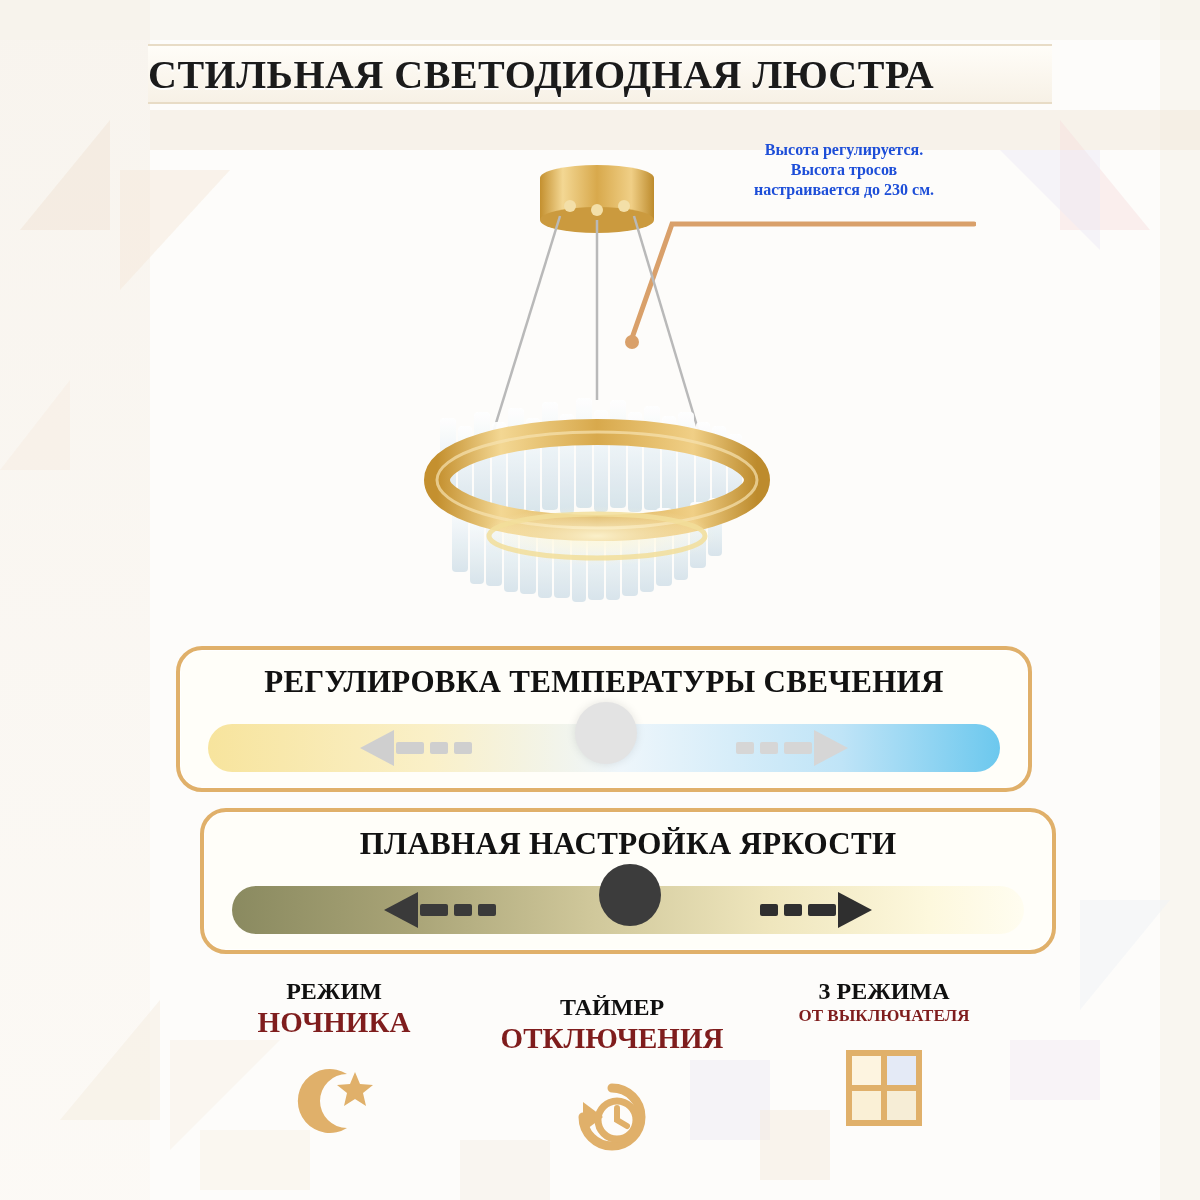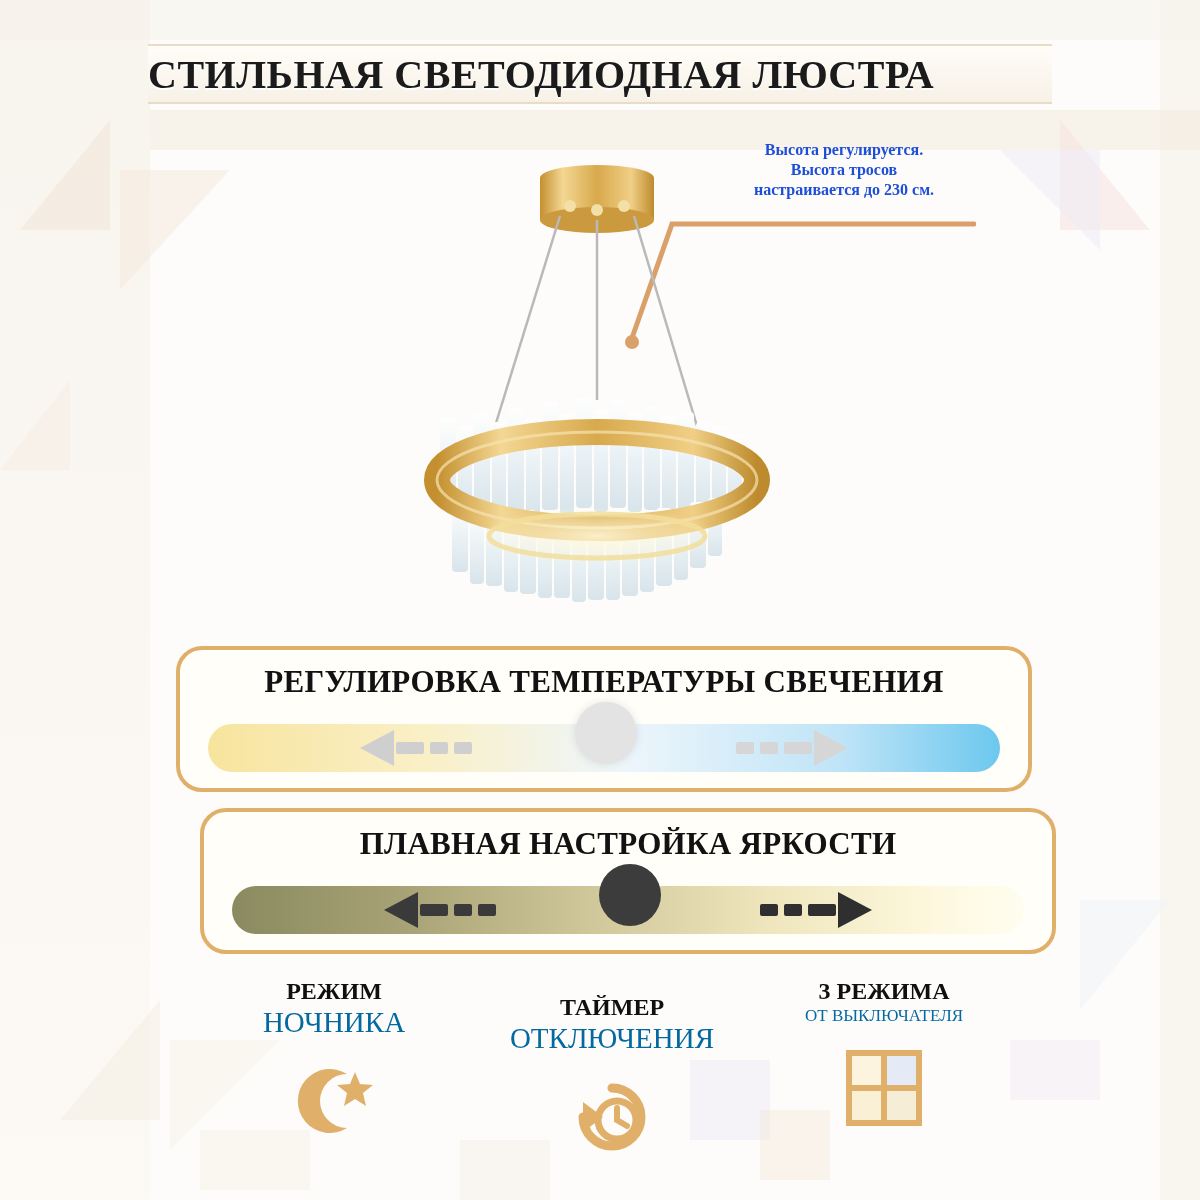--- a/index.html
+++ b/index.html
@@ -90,21 +90,21 @@
   .knob-2{left:395px;top:52px;width:62px;height:62px;background:#3c3c3c;}
   .arrows{position:absolute;left:28px;top:74px;width:792px;height:48px;}
 
   
   .features{position:absolute;left:150px;top:978px;width:900px;height:210px;}
   .feature{position:absolute;width:300px;text-align:center;}
   .f1{left:34px;top:0;}
   .f2{left:312px;top:16px;}
   .f3{left:584px;top:0;}
   .feature-l1{font-size:24px;font-weight:bold;color:#101010;line-height:1.16;}
-  .feature-l2{font-size:29px;font-weight:normal;color:#0369a1;line-height:1.16;}
+  .feature-l2{font-size:29px;font-weight:bold;color:#7f1d1d;line-height:1.16;}
   .feature-l2.small{font-size:17px;}
   .feature-icon{margin-top:20px;height:84px;display:flex;align-items:center;justify-content:center;}
 </style>
 </head>
 <body>
 
 <div class="page">
 
   <div class="bg-deco">
     <div class="band d1"></div>

